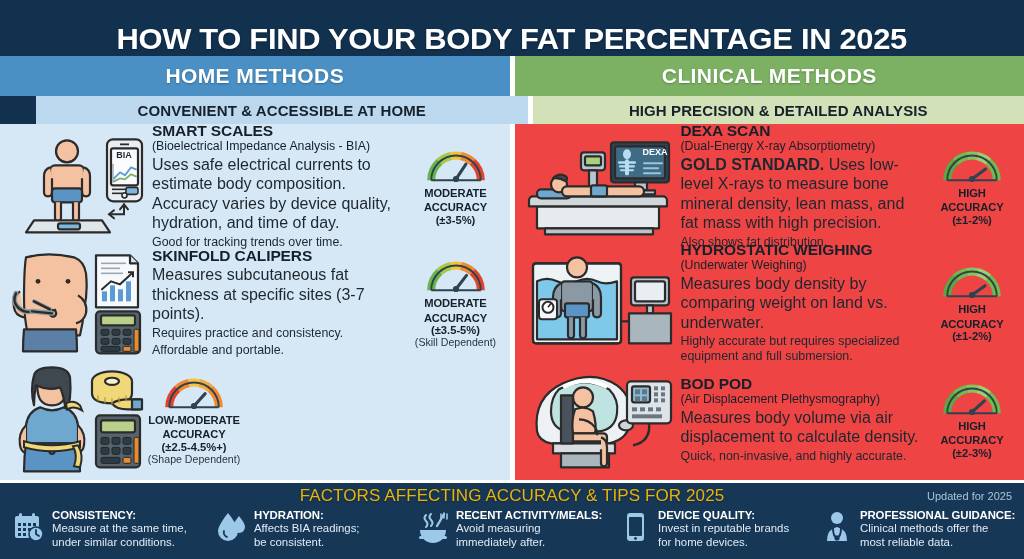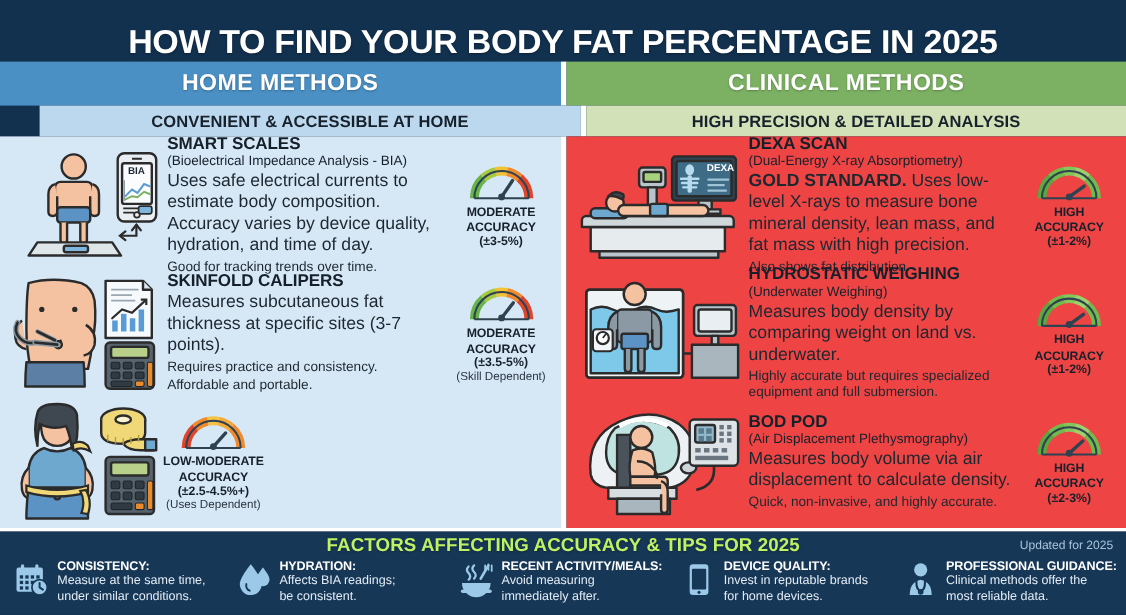--- a/index.html
+++ b/index.html
@@ -73,21 +73,21 @@
   .g-label { font-size:11.2px; font-weight:bold; color:#16202b; text-align:center; line-height:1.12; margin-top:2px; letter-spacing:-.1px; }
   .g-range { font-size:11.2px; font-weight:bold; color:#16202b; text-align:center; line-height:1.12; }
   .g-note  { font-size:10.6px; color:#2a3540; text-align:center; line-height:1.12; }
 
   
   .footer {
     flex:none; height:79px; background:#173757; position:relative;
     border-top:3px solid #ffffff;
   }
   .footer-title {
-    text-align:center; color:#bef264; font-size:17px; font-weight:bold;
+    text-align:center; color:#eab308; font-size:17px; font-weight:normal;
     padding-top:3px; letter-spacing:.1px;
     text-shadow:0 1px 2px rgba(0,0,0,.3);
   }
   .updated {
     position:absolute; right:12px; top:7px;
     color:#a9c4dc; font-size:11px;
   }
   .tips { display:flex; padding:2px 8px 0 8px; gap:2px; }
   .tip { flex:1 1 20%; display:flex; align-items:flex-start; gap:6px; padding-left:4px; }
   .tip-icon { flex:none; width:34px; height:38px; display:flex; align-items:center; justify-content:center; }
@@ -339,21 +339,21 @@
             <path d="M58 12.8 A40 40 0 0 1 76.5 22" fill="none" stroke="#f4a93a" stroke-width="13"></path>
             <path d="M76.5 22 A40 40 0 0 1 90 52" fill="none" stroke="#f08a2c" stroke-width="13"></path>
             <path d="M10 52 A40 40 0 0 1 90 52" fill="none" stroke="#2f4250" stroke-width="3"></path>
             <line x1="10" y1="52" x2="90" y2="52" stroke="#2f4250" stroke-width="3"></line>
             <line x1="50" y1="50" x2="68" y2="30" stroke="#2f4250" stroke-width="5" stroke-linecap="round"></line>
             <circle cx="50" cy="50" r="5" fill="#2f4250"></circle>
           </svg>
           <div class="g-label">LOW-MODERATE</div>
           <div class="g-label">ACCURACY</div>
           <div class="g-range">(±2.5-4.5%+)</div>
-          <div class="g-note">(Uses Dependent)</div>
+          <div class="g-note">(Shape Dependent)</div>
         </div>
       </div>
 
     </div>
 
     <div class="gap-col"></div>
 
     <div class="col clinical">
 
       <div class="method">

